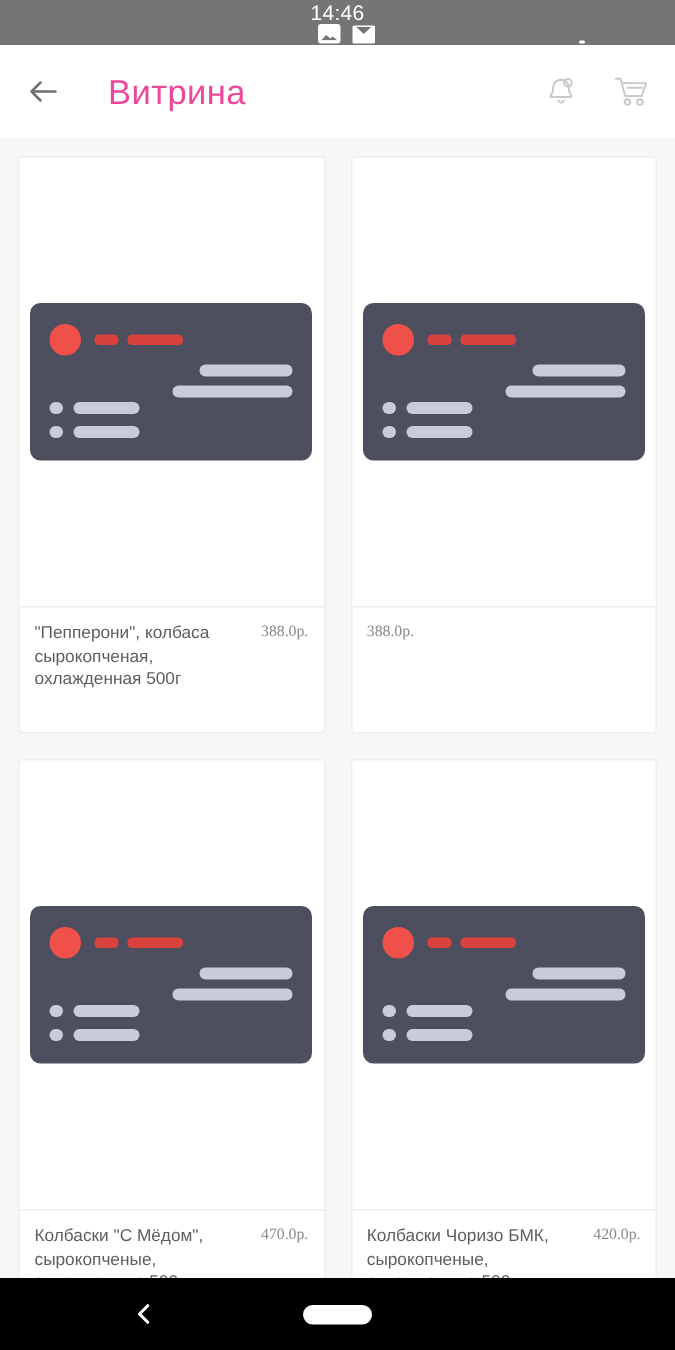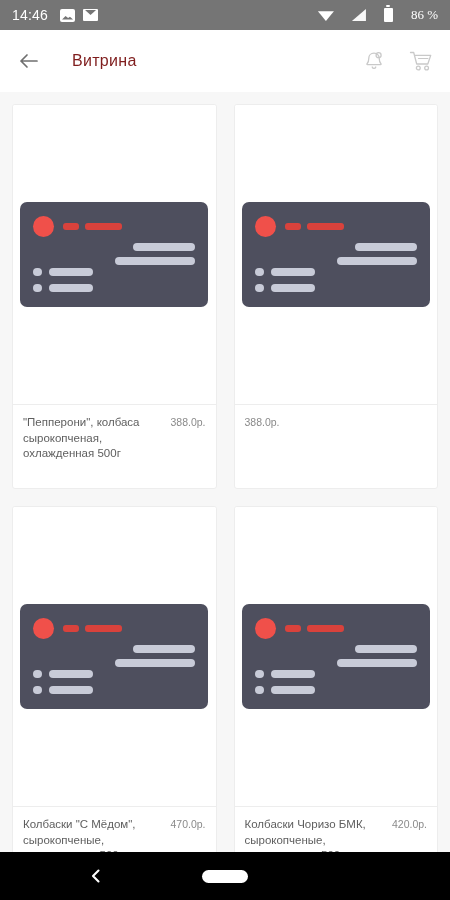--- a/index.html
+++ b/index.html
@@ -12,20 +12,21 @@
   }
 
   
   .statusbar {
     height:30px;
     background:#757575;
     display:flex;
     align-items:center;
     padding:0 12px;
     color:#ffffff;
+    flex-direction:column;
   }
   .sb-time { font-size:14px; letter-spacing:.2px; }
   .sb-left-icons { display:flex; align-items:center; gap:8px; margin-left:12px; }
   .sb-right { margin-left:auto; display:flex; align-items:center; gap:18px;font-family:Liberation Serif, serif; }
   .sb-batt-text { font-size:13px; }
   .ico-img {
     width:15px; height:13px; background:#fff; border-radius:2px;
     position:relative;
   }
   .ico-img::after{
@@ -62,22 +63,22 @@
   .appbar {
     height:62px;
     background:#ffffff;
     display:flex;
     align-items:center;
     padding:0 16px;
   }
   .back-arrow { width:26px; height:26px; cursor:pointer; }
   .appbar-title {
     margin-left:30px;
-    font-size:16px;
-    color:#7f1d1d;
+    font-size:23px;
+    color:#ec4899;
     font-weight:400;
     letter-spacing:.3px;
   }
   .appbar-actions { margin-left:auto; display:flex; align-items:center; gap:22px; }
   .appbar-actions svg { display:block; }
 
   
   .content {
     height:calc(900px - 30px - 62px - 48px);
     overflow:hidden;
@@ -151,20 +152,21 @@
     font-size:11.5px;
     line-height:15.5px;
     color:#5e5e5e;
     flex:1;
   }
   .card-price {
     font-size:10.5px;
     color:#8a8a8a;
     white-space:nowrap;
     padding-top:1px;
+    font-family:Liberation Serif, serif;
   }
 
   
   .navbar {
     position:absolute;
     left:0; bottom:0;
     width:450px; height:48px;
     background:#000000;
     display:flex;
     align-items:center;

